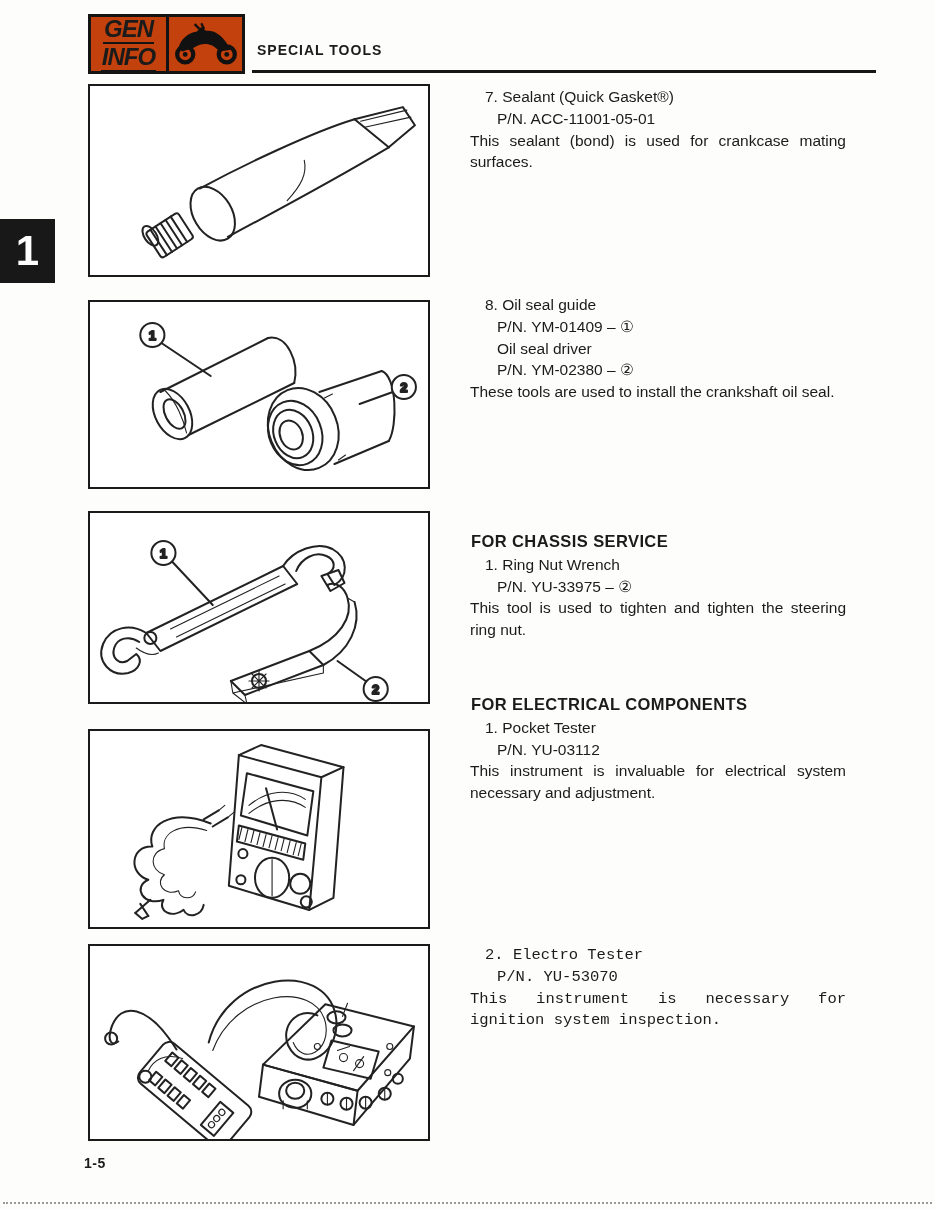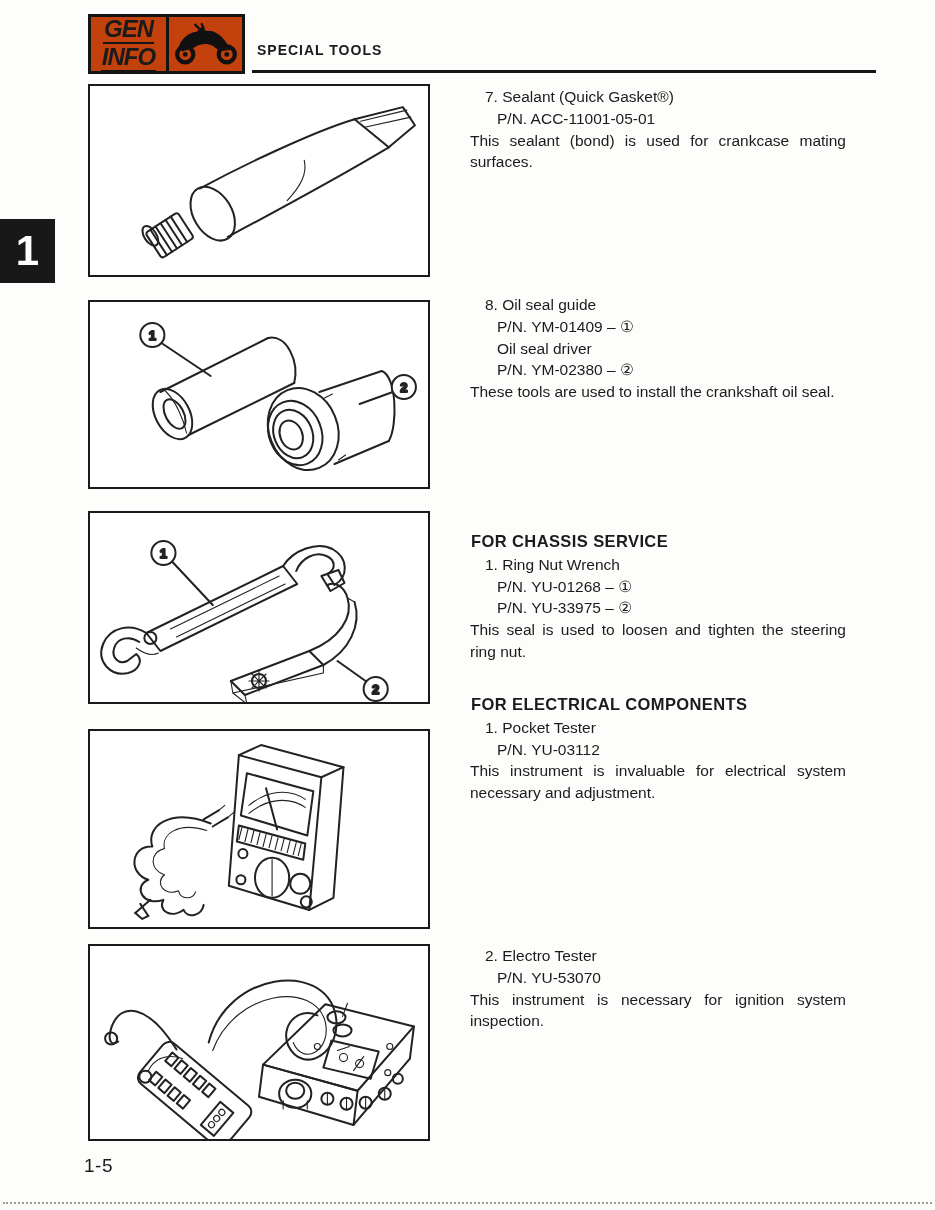--- a/index.html
+++ b/index.html
@@ -44,27 +44,27 @@
   #fig4{top:729px;height:200px;}
   #fig5{top:944px;height:197px;}
   
   .text-block{
     position:absolute;left:470px;width:376px;font-size:15.5px;line-height:21.8px;
   }
   #txt1{top:86px;}
   #txt2{top:294px;}
   #txt3{top:511px;margin-top:20px;}
   #txt4{top:694px;}
-  #txt5{top:945px;}
+  #txt5{top:945px;font-family:Liberation Mono, monospace;}
   .sec-heading{font-weight:bold;font-size:16.5px;letter-spacing:.4px;margin:0 0 1px 1px;}
   .item-line{margin-left:15px;}
   .pn-line{margin-left:27px;}
   .body-par{text-align:justify;}
   
-  .page-num{position:absolute;left:84px;top:1155px;font-size:19px;letter-spacing:.5px;}
+  .page-num{position:absolute;left:84px;top:1155px;font-size:14px;letter-spacing:.5px;font-weight:bold;}
   .bottom-rule{
     position:absolute;left:3px;top:1202px;width:929px;height:0;
     border-top:2px dotted #9a9a96;
   }
   .line-art{stroke:#222;fill:none;stroke-width:2;stroke-linecap:round;stroke-linejoin:round;}
   .thin{stroke-width:1.1;}
   .callout-circ{stroke:#222;fill:#fff;stroke-width:2;}
   .callout-num{font:13px "Liberation Sans",sans-serif;font-weight:bold;fill:#222;}
 </style>
 </head>
@@ -274,23 +274,22 @@
   <div class="item-line">8. Oil seal guide</div>
   <div class="pn-line">P/N. YM-01409 – ①</div>
   <div class="pn-line">Oil seal driver</div>
   <div class="pn-line">P/N. YM-02380 – ②</div>
   <div class="body-par">These tools are used to install the crankshaft oil seal.</div>
 </div>
 
 <div class="text-block" id="txt3">
   <div class="sec-heading">FOR CHASSIS SERVICE</div>
   <div class="item-line">1. Ring Nut Wrench</div>
-  <div class="pn-line">P/N. YU-01268 – ①</div>
   <div class="pn-line">P/N. YU-33975 – ②</div>
-  <div class="body-par">This seal is used to loosen and tighten the steering ring nut.</div>
+  <div class="body-par">This tool is used to tighten and tighten the steering ring nut.</div>
 </div>
 
 <div class="text-block" id="txt4">
   <div class="sec-heading">FOR ELECTRICAL COMPONENTS</div>
   <div class="item-line">1. Pocket Tester</div>
   <div class="pn-line">P/N. YU-03112</div>
   <div class="body-par">This instrument is invaluable for electrical system necessary and adjustment.</div>
 </div>
 
 <div class="text-block" id="txt5">

